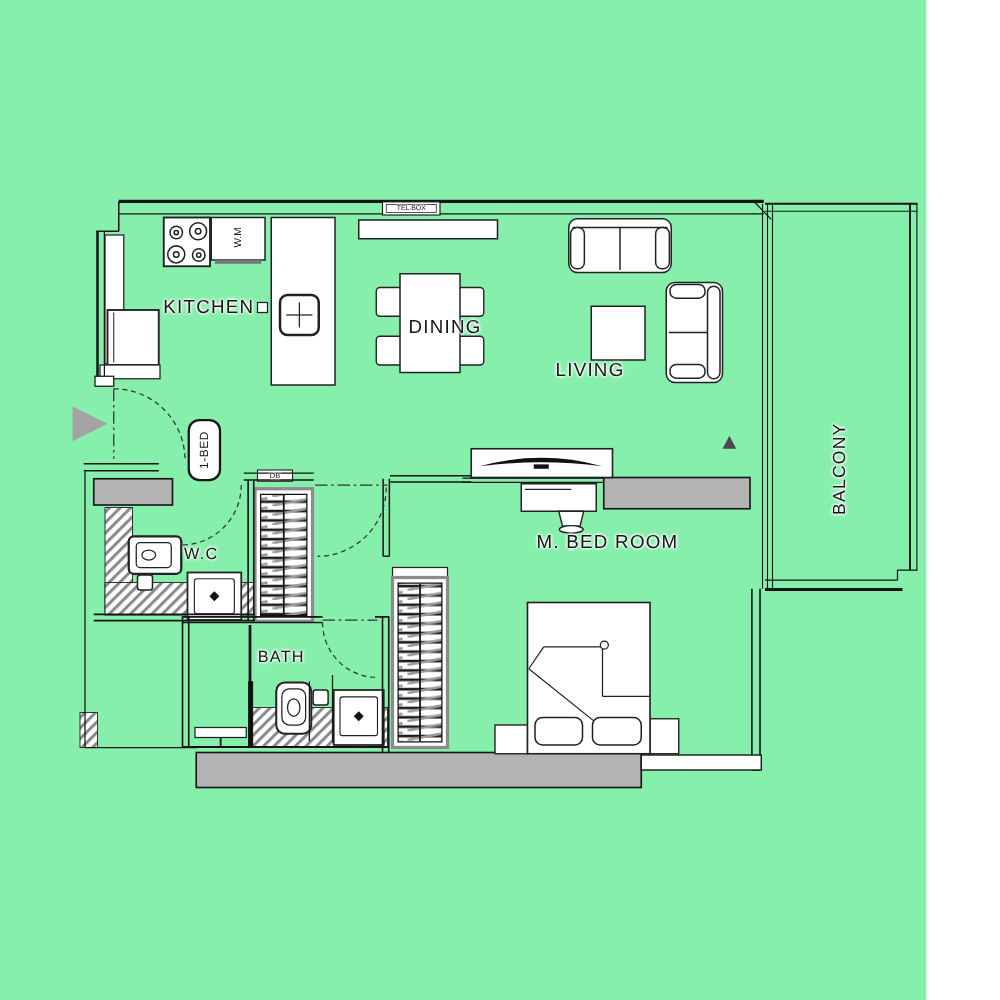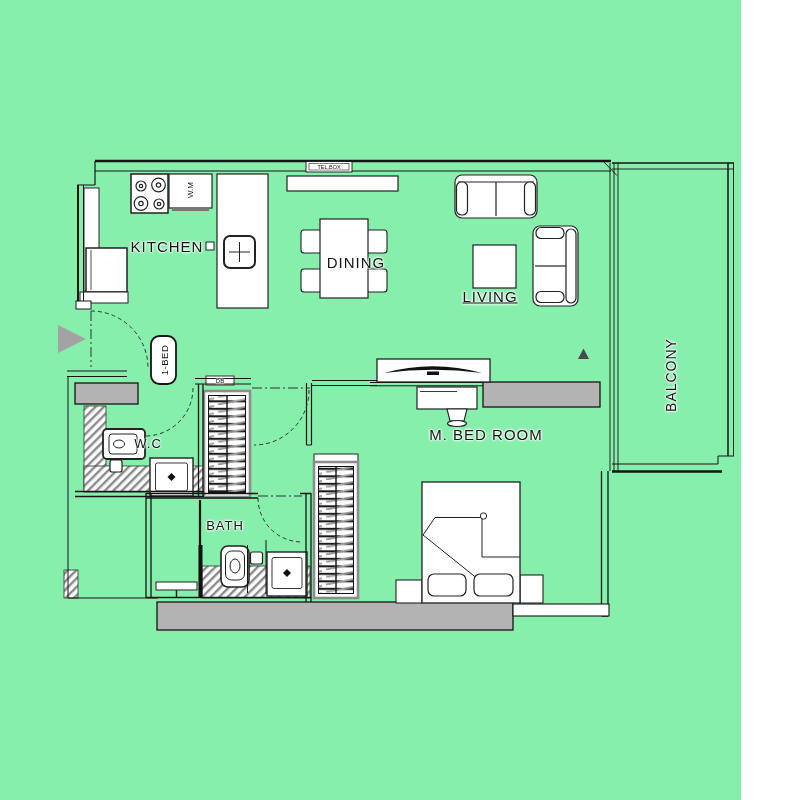--- a/index.html
+++ b/index.html
@@ -223,22 +223,22 @@
     <path d="M193,388 A48,48 0 0 1 145,436" stroke-dasharray="4 3"></path>
     <path d="M252,388 H310" stroke-dasharray="10 3 2 3"></path>
     <path d="M309,390 A55,55 0 0 1 254,445" stroke-dasharray="4 3"></path>
     <path d="M258,496 H302" stroke-dasharray="10 3 2 3"></path>
     <path d="M258,498 A44,44 0 0 0 302,542" stroke-dasharray="4 3"></path>
   </g>
 </svg>
 
 <div class="lbl room" style="left:167px;top:246px;">KITCHEN</div>
 <div class="lbl room" style="left:344px;top:262px;margin-left:12px;">DINING</div>
-<div class="lbl room" style="left:490px;top:296px;text-decoration:underline;">LIVING</div>
+<div class="lbl room" style="left:472px;top:296px;">LIVING</div>
 <div class="lbl room" style="left:446px;top:434px;margin-left:40px;">M. BED ROOM</div>
-<div class="lbl small" style="left:148px;top:443px;">W.C</div>
+<div class="lbl small" style="left:161px;top:443px;">W.C</div>
 <div class="lbl small" style="left:225px;top:525px;">BATH</div>
 <div class="lbl balc rot" style="left:671px;top:375px;">BALCONY</div>
 <div class="lbl tag rot" style="left:163.5px;top:360px;">1-BED</div>
 <div class="lbl wm rot" style="left:190px;top:190px;">W.M</div>
 <div class="lbl telbox" style="left:329px;top:167px;">TEL.BOX</div>
 <div class="lbl tiny" style="left:220px;top:380.5px;">DB</div>
 </div>
 
 </body></html>

